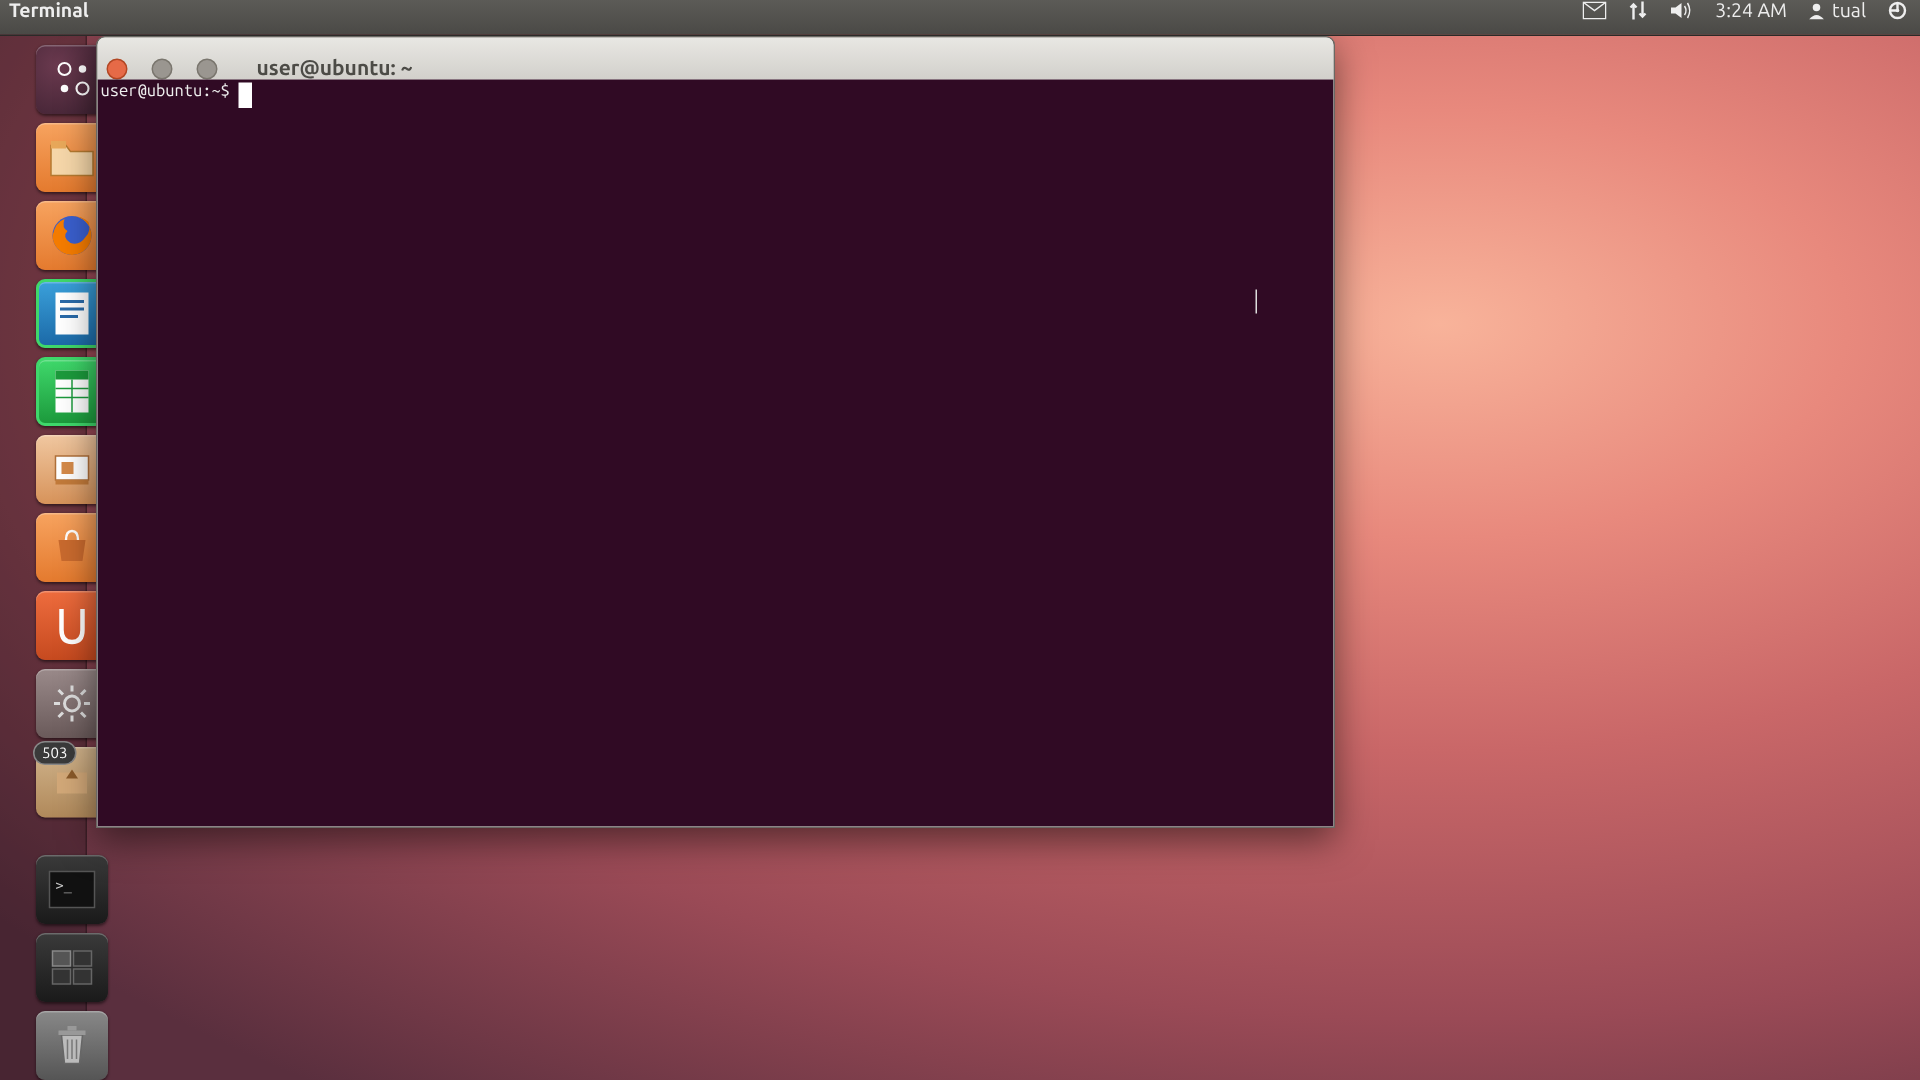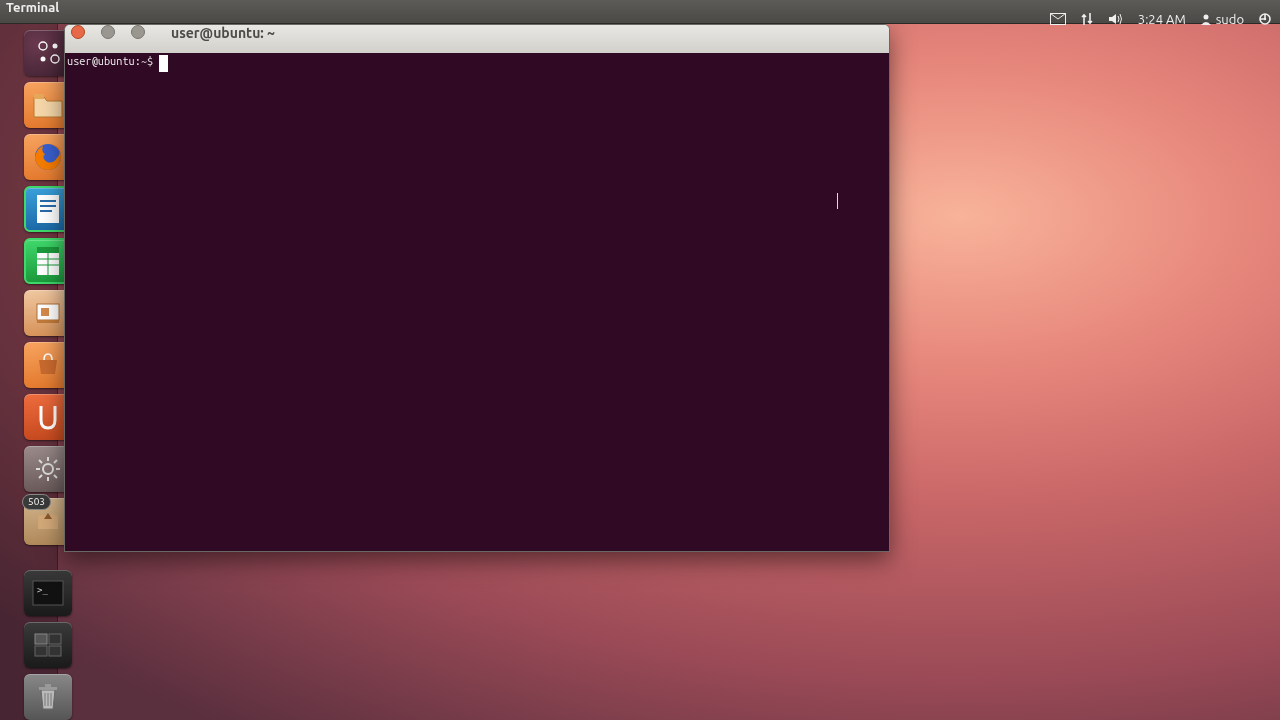--- a/index.html
+++ b/index.html
@@ -30,21 +30,20 @@
   align-items: center;
   padding-left: 6px;
   font-weight: bold;
 }
 .panel-right {
   margin-left: auto;
   display: flex;
   align-items: center;
   gap: 14px;
   padding-right: 8px;
-  margin-top: 12px;
 }
 .panel-right span, .panel-right svg { color: #eee; }
 .panel .ic { display: flex; align-items: center; justify-content: center; }
 
 
 .launcher {
   position: absolute;
   top: 24px;
   left: 0;
   width: 58px;
@@ -106,21 +105,21 @@
   border: 1px solid #6a6863;
   border-radius: 6px 6px 0 0;
   box-shadow: 0 8px 24px rgba(0,0,0,0.5);
   z-index: 60;
   overflow: hidden;
 }
 .titlebar {
   height: 28px;
   background: linear-gradient(to bottom, #e8e7e3, #d2d0cb);
   display: flex;
-  align-items: flex-start;
+  align-items: flex-end;
   padding: 0 6px;
   gap: 16px;
 }
 .winbtn {
   width: 14px; height: 14px;
   border-radius: 50%;
   display: inline-block;
 }
 .winbtn.close { background: #e66a47; border: 1px solid #b24724; }
 .winbtn.min { background: #9a9690; border: 1px solid #7a766e; }
@@ -179,21 +178,21 @@
           <path d="M1 5 H4 L8 2 V12 L4 9 H1 Z" fill="#eee"></path>
           <path d="M10 4 Q12 7 10 10 M12 2 Q15 7 12 12" stroke="#eee" fill="none"></path>
         </svg>
     </span>
     <span>3:24 AM</span>
     <span class="ic" style="gap:4px">
       <svg width="12" height="12" viewBox="0 0 12 12">
           <circle cx="6" cy="4" r="2.5" fill="#eee"></circle>
           <path d="M1 12 Q6 6 11 12 Z" fill="#eee"></path>
         </svg>
-      <span>sudo</span>
+      <span>tual</span>
     </span>
     <span class="ic">
       <svg width="14" height="14" viewBox="0 0 14 14">
           <circle cx="7" cy="7" r="5" fill="none" stroke="#eee" stroke-width="1.6"></circle>
           <path d="M2 7 L7 7 L7 2" stroke="#eee" stroke-width="1.6" fill="none"></path>
           <circle cx="7" cy="7" r="1.2" fill="#eee"></circle>
         </svg>
     </span>
   </div>
 </div>

